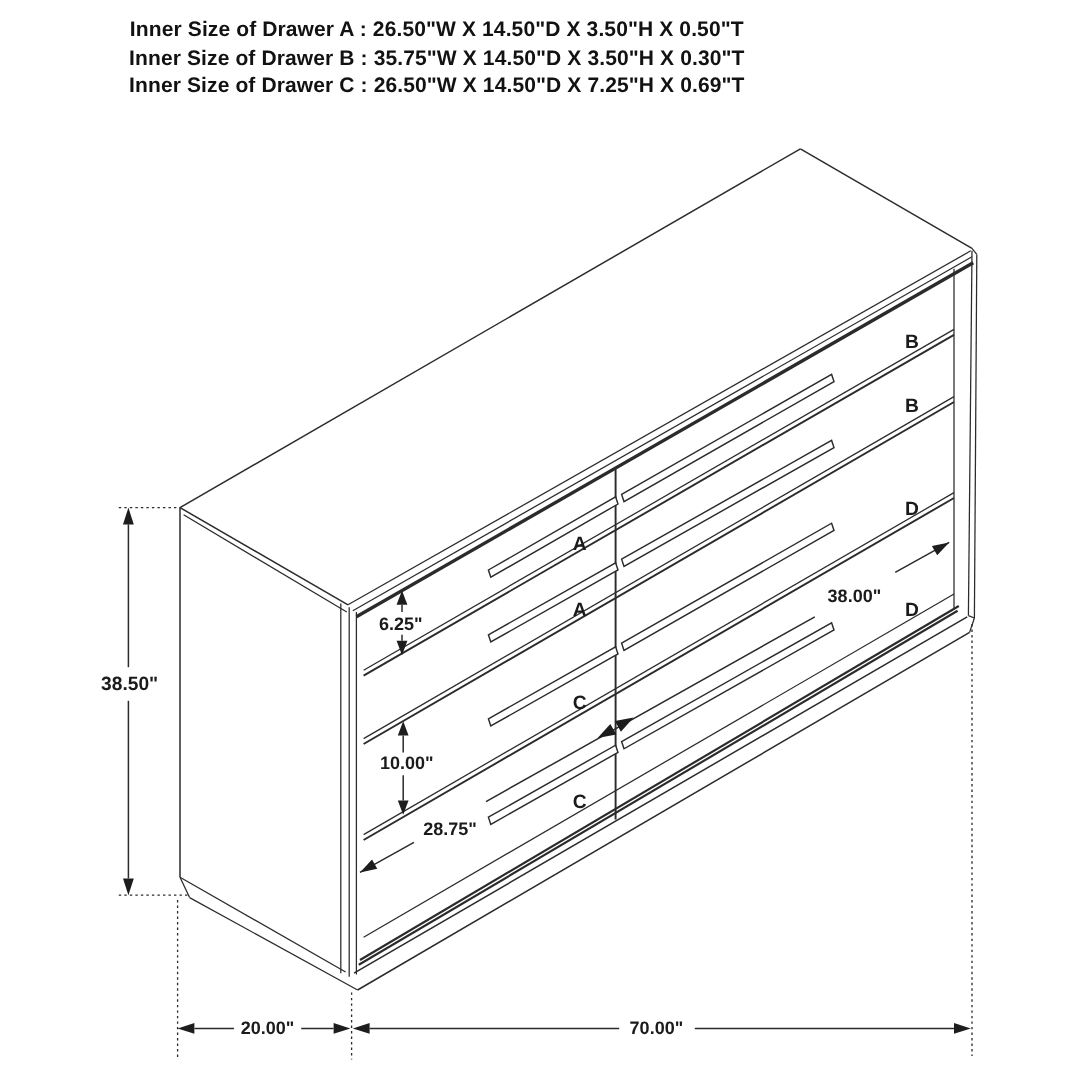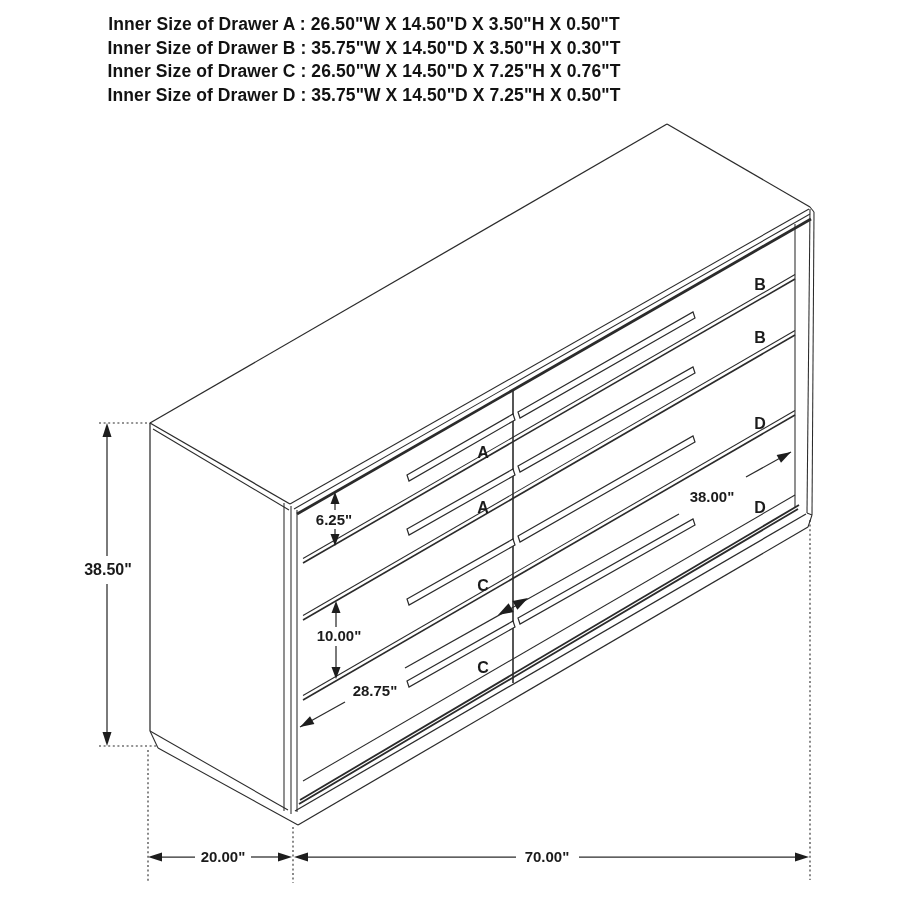--- a/index.html
+++ b/index.html
@@ -22,22 +22,21 @@
   .dimtxt{font-size:15px;}
   .bigdim{font-size:16px;}
   .redlab{font-size:16px;}
 </style>
 </head>
 <body>
 
 <div class="title-block">
   <div>Inner Size of Drawer A : 26.50"W X 14.50"D X 3.50"H X 0.50"T</div>
   <div>Inner Size of Drawer B : 35.75"W X 14.50"D X 3.50"H X 0.30"T</div>
-  <div>Inner Size of Drawer C : 26.50"W X 14.50"D X 7.25"H X 0.76"T</div>
-  <div>Inner Size of Drawer D : 35.75"W X 14.50"D X 7.25"H X 0.50"T</div>
+  <div>Inner Size of Drawer C : 26.50"W X 14.50"D X 7.25"H X 0.69"T</div>
 </div>
 
 <svg width="900" height="900" viewBox="0 0 900 900">
 
   <g>
     <line class="ln" x1="150" y1="423" x2="667" y2="124"></line>
     <line class="ln" x1="667" y1="124" x2="810" y2="207"></line>
     <line class="ln" x1="150" y1="423" x2="290" y2="504"></line>
     <line class="thin" x1="153" y1="429" x2="289" y2="510"></line>
 

